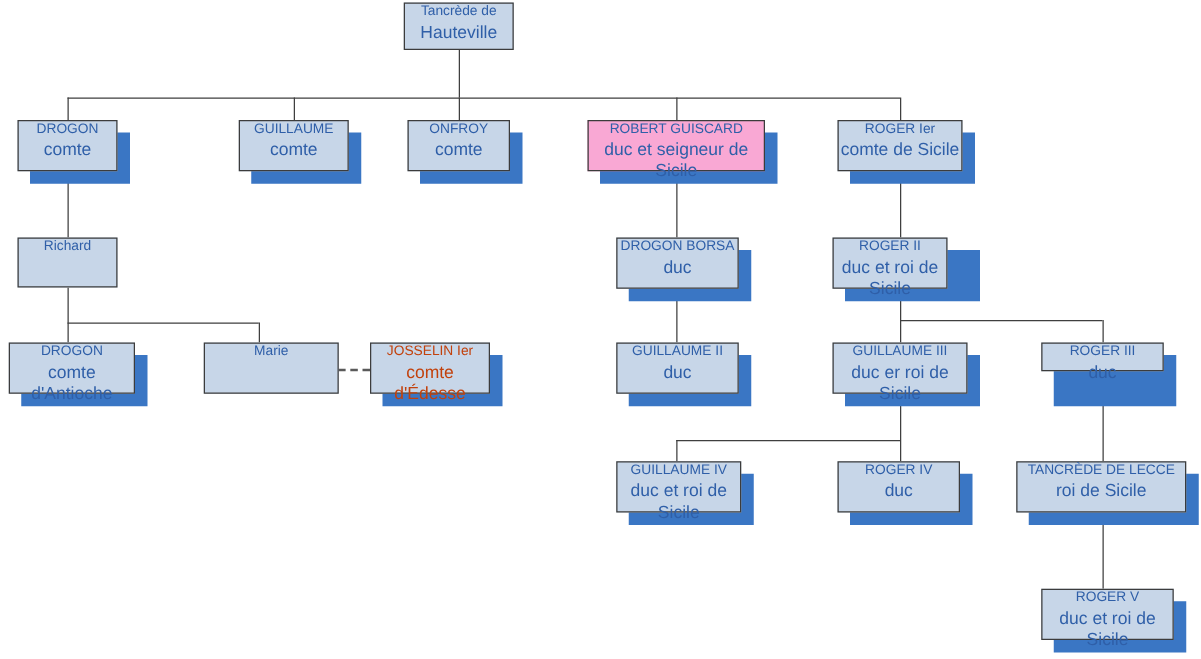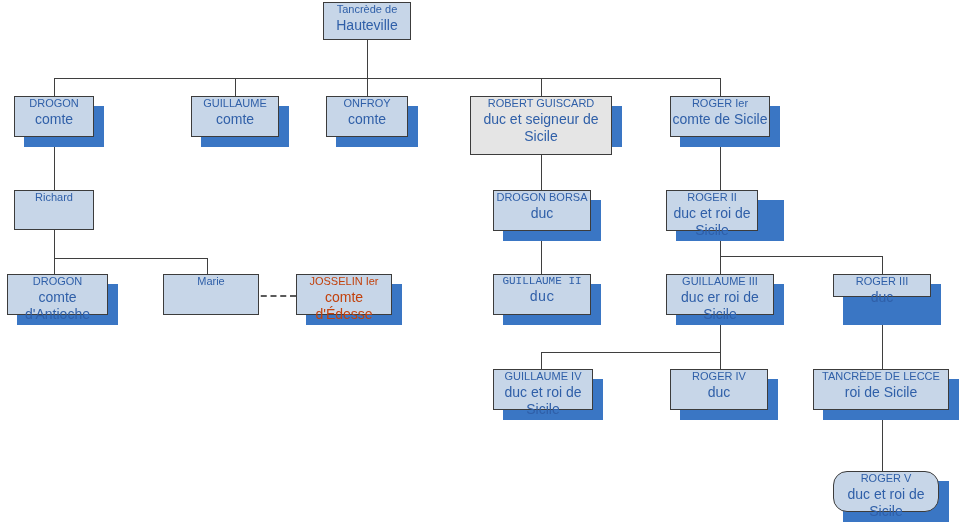--- a/index.html
+++ b/index.html
@@ -79,21 +79,21 @@
         <div class="ti">comte</div>
       </div>
       <div class="node" style="left: 191px; top: 96px; width: 88px; height: 41px; background: rgb(199, 214, 232); border-color: rgb(60, 60, 60); color: rgb(47, 95, 168);">
         <div class="nm">GUILLAUME</div>
         <div class="ti">comte</div>
       </div>
       <div class="node" style="left: 326px; top: 96px; width: 82px; height: 41px; background: rgb(199, 214, 232); border-color: rgb(60, 60, 60); color: rgb(47, 95, 168);">
         <div class="nm">ONFROY</div>
         <div class="ti">comte</div>
       </div>
-      <div class="node" style="left: 470px; top: 96px; width: 142px; height: 59px; background: #e5e5e5; border-color: rgb(60, 60, 60); color: rgb(47, 95, 168);">
+      <div class="node" style="left: 470px; top: 96px; width: 142px; height: 41px; background: #f9a8d4; border-color: rgb(60, 60, 60); color: rgb(47, 95, 168);">
         <div class="nm">ROBERT GUISCARD</div>
         <div class="ti">duc et seigneur de Sicile</div>
       </div>
       <div class="node" style="left: 670px; top: 96px; width: 100px; height: 41px; background: rgb(199, 214, 232); border-color: rgb(60, 60, 60); color: rgb(47, 95, 168);">
         <div class="nm">ROGER Ier</div>
         <div class="ti">comte de Sicile</div>
       </div>
       <div class="node" style="left: 14px; top: 190px; width: 80px; height: 40px; background: rgb(199, 214, 232); border-color: rgb(60, 60, 60); color: rgb(47, 95, 168);">
         <div class="nm">Richard</div>
       </div>
@@ -102,28 +102,28 @@
         <div class="ti">duc</div>
       </div>
       <div class="node" style="left: 666px; top: 190px; width: 92px; height: 41px; background: rgb(199, 214, 232); border-color: rgb(60, 60, 60); color: rgb(47, 95, 168);">
         <div class="nm">ROGER II</div>
         <div class="ti">duc et roi de Sicile</div>
       </div>
       <div class="node" style="left: 7px; top: 274px; width: 101px; height: 41px; background: rgb(199, 214, 232); border-color: rgb(60, 60, 60); color: rgb(47, 95, 168);">
         <div class="nm">DROGON</div>
         <div class="ti">comte d'Antioche</div>
       </div>
-      <div class="node" style="left: 163px; top: 274px; width: 96px; height: 41px; background: rgb(199, 214, 232); border-color: rgb(60, 60, 60); color: rgb(47, 95, 168);">
+      <div class="node" style="left: 163px; top: 274px; width: 108px; height: 41px; background: rgb(199, 214, 232); border-color: rgb(60, 60, 60); color: rgb(47, 95, 168);">
         <div class="nm">Marie</div>
       </div>
       <div class="node" style="left: 296px; top: 274px; width: 96px; height: 41px; background: rgb(199, 214, 232); border-color: rgb(60, 60, 60); color: #c2410c;">
         <div class="nm">JOSSELIN Ier</div>
         <div class="ti">comte d'Édesse</div>
       </div>
-      <div class="node" style="left: 493px; top: 274px; width: 98px; height: 41px; background: rgb(199, 214, 232); border-color: rgb(60, 60, 60); color: rgb(47, 95, 168); font-family: Liberation Mono, monospace;">
+      <div class="node" style="left: 493px; top: 274px; width: 98px; height: 41px; background: rgb(199, 214, 232); border-color: rgb(60, 60, 60); color: rgb(47, 95, 168);">
         <div class="nm">GUILLAUME II</div>
         <div class="ti">duc</div>
       </div>
       <div class="node" style="left: 666px; top: 274px; width: 108px; height: 41px; background: rgb(199, 214, 232); border-color: rgb(60, 60, 60); color: rgb(47, 95, 168);">
         <div class="nm">GUILLAUME III</div>
         <div class="ti">duc er roi de Sicile</div>
       </div>
       <div class="node" style="left: 833px; top: 274px; width: 98px; height: 23px; background: rgb(199, 214, 232); border-color: rgb(60, 60, 60); color: rgb(47, 95, 168);">
         <div class="nm">ROGER III</div>
         <div class="ti">duc</div>
@@ -133,18 +133,18 @@
         <div class="ti">duc et roi de Sicile</div>
       </div>
       <div class="node" style="left: 670px; top: 369px; width: 98px; height: 41px; background: rgb(199, 214, 232); border-color: rgb(60, 60, 60); color: rgb(47, 95, 168);">
         <div class="nm">ROGER IV</div>
         <div class="ti">duc</div>
       </div>
       <div class="node" style="left: 813px; top: 369px; width: 136px; height: 41px; background: rgb(199, 214, 232); border-color: rgb(60, 60, 60); color: rgb(47, 95, 168);">
         <div class="nm">TANCRÈDE DE LECCE</div>
         <div class="ti">roi de Sicile</div>
       </div>
-      <div class="node" style="left: 833px; top: 471px; width: 106px; height: 41px; background: rgb(199, 214, 232); border-color: rgb(60, 60, 60); color: rgb(47, 95, 168); border-radius: 14px;">
+      <div class="node" style="left: 833px; top: 471px; width: 106px; height: 41px; background: rgb(199, 214, 232); border-color: rgb(60, 60, 60); color: rgb(47, 95, 168);">
         <div class="nm">ROGER V</div>
         <div class="ti">duc et roi de Sicile</div>
       </div>
     </div>
 </div>
 
 </body></html>

